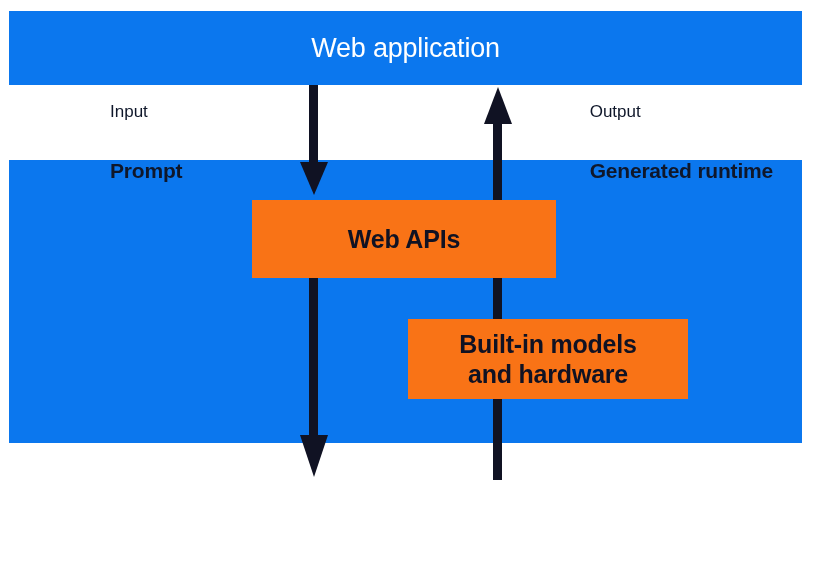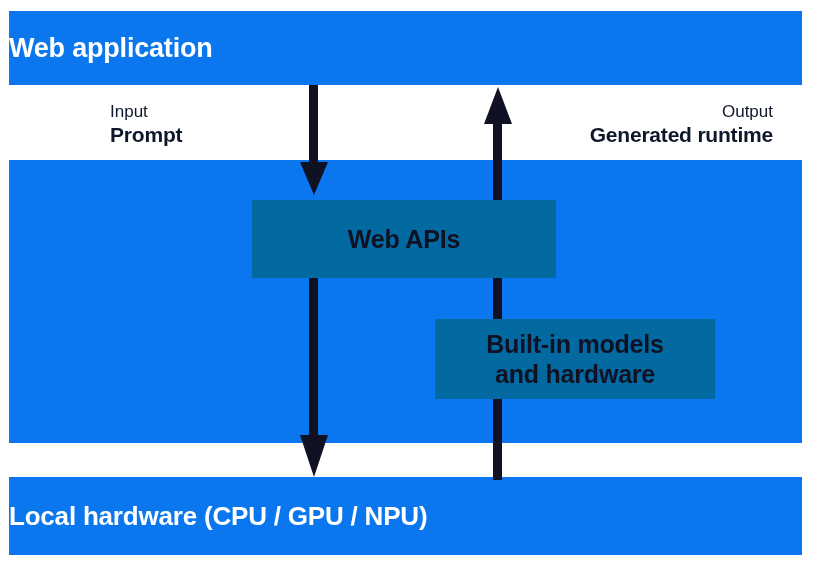--- a/index.html
+++ b/index.html
@@ -21,23 +21,23 @@
   
   .band {
     position: absolute;
     background: #0B77EE;
     box-sizing: border-box;
   }
   .band-label {
     position: absolute;
     left: 0;
     right: 0;
-    text-align: left;
+    text-align: center;
     color: #ffffff;
-    font-weight: bold;
+    font-weight: normal;
     letter-spacing: -0.2px;
     white-space: nowrap;
   }
 
   #band-web-application {
     left: 9px;
     top: 11px;
     width: 793px;
     height: 74px;
   }
@@ -91,39 +91,39 @@
   #arrow-output-lower {
     left: 480px;
     top: 160px;
     width: 36px;
     height: 320px;
   }
 
   
   .yellow-box {
     position: absolute;
-    background: #0369a1;
+    background: #f97316;
     color: #101223;
     display: flex;
     align-items: center;
     justify-content: center;
     text-align: center;
     font-weight: bold;
     line-height: 1.22;
     letter-spacing: -0.2px;
   }
   #box-web-apis {
     left: 252px;
     top: 200px;
     width: 304px;
     height: 78px;
     font-size: 25px;
   }
   #box-builtin-models {
-    left: 435px;
+    left: 408px;
     top: 319px;
     width: 280px;
     height: 80px;
     font-size: 25px;
   }
 
   
   .side-label {
     position: absolute;
     color: #0f172a;
@@ -134,30 +134,30 @@
     font-size: 17px;
     font-weight: normal;
     line-height: 1.25;
   }
   .side-label .value {
     display: block;
     font-size: 21px;
     font-weight: bold;
     line-height: 1.25;
     letter-spacing: -0.2px;
+    margin-top: 36px;
   }
   #label-input {
     left: 110px;
     top: 101px;
     text-align: left;
   }
   #label-output {
     right: 47px;
     top: 101px;
-    text-align: right;
   }
 
   
   #browser-block {
     position: absolute;
     left: 52px;
     top: 240px;
     width: 146px;
     text-align: center;
   }
@@ -178,23 +178,20 @@
 <body>
 
 <div id="diagram">
 
   <div class="band" id="band-web-application">
     <span class="band-label">Web application</span>
   </div>
 
   <div class="band" id="band-browser"></div>
 
-  <div class="band" id="band-local-hardware">
-    <span class="band-label">Local hardware (CPU / GPU / NPU)</span>
-  </div>
 
   <svg class="arrow-svg" id="arrow-input" viewBox="0 0 36 112">
     <rect x="13" y="0" width="9" height="82" fill="#101223"></rect>
     <polygon points="4,77 32,77 18,110" fill="#101223"></polygon>
   </svg>
 
   <svg class="arrow-svg" id="arrow-output" viewBox="0 0 36 76">
     <polygon points="18,1 32,38 4,38" fill="#101223"></polygon>
     <rect x="13" y="34" width="9" height="42" fill="#101223"></rect>
   </svg>

